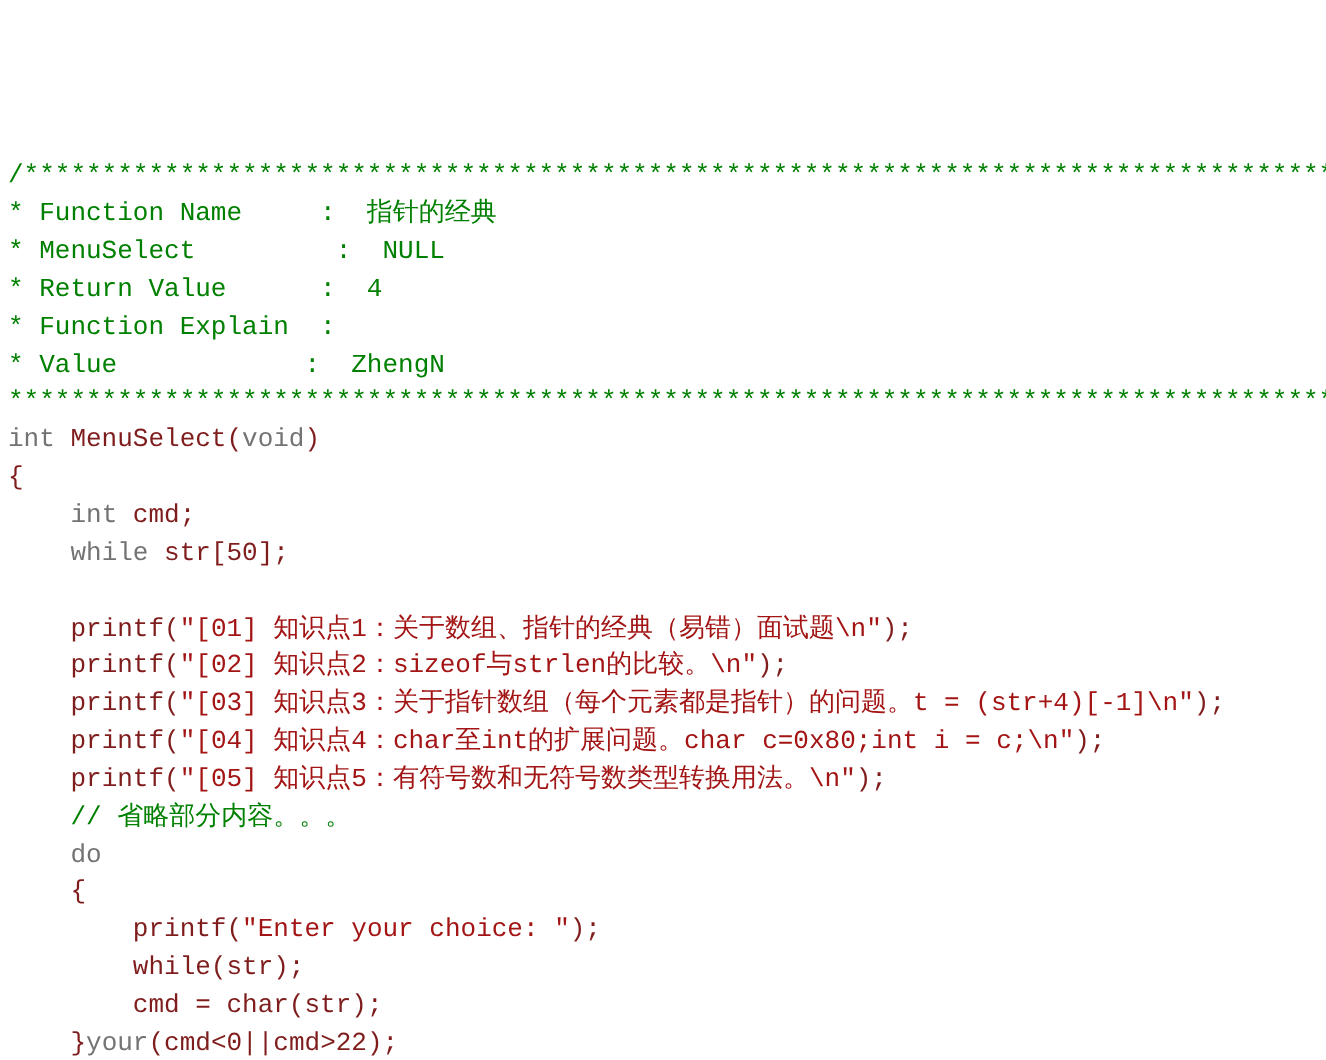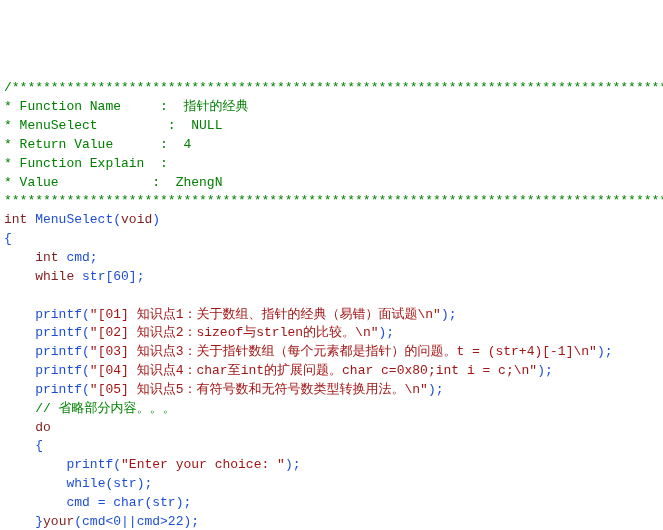--- a/index.html
+++ b/index.html
@@ -6,41 +6,41 @@
     margin: 0;
     padding: 4px;
     background: #ffffff;
     font-family: Consolas, "Courier New", monospace;
     font-size: 13px;
     line-height: 1.45;
     white-space: pre;
     color: #000000;
   }
   .c-comment { color: #008000; }
-  .c-keyword { color: #7f1d1d; }
+  .c-keyword { color: #737373; }
   .c-string  { color: #a31515; }
   .c-escape  { color: #a31515; }
-  .c-black   { color: #1d4ed8; }
+  .c-black   { color: #7f1d1d; }
 </style>
 </head>
 <body>
 
 
 
 <span class="c-comment">/****************************************************************************************</span>
 <span class="c-comment">* Function Name     :  指针的经典</span>
 <span class="c-comment">* MenuSelect         :  NULL</span>
 <span class="c-comment">* Return Value      :  4</span>
 <span class="c-comment">* Function Explain  :</span>
 <span class="c-comment">* Value            :  ZhengN</span>
 <span class="c-comment">****************************************************************************************/</span>
 <span class="c-keyword">int</span><span class="c-black"> MenuSelect(</span><span class="c-keyword">void</span><span class="c-black">)</span>
 <span class="c-black">{</span>
     <span class="c-keyword">int</span><span class="c-black"> cmd;</span>
-    <span class="c-keyword">while</span><span class="c-black"> str[60];</span>
+    <span class="c-keyword">while</span><span class="c-black"> str[50];</span>
 
     <span class="c-black">printf</span><span class="c-black">(</span><span class="c-string">"[01] 知识点1：关于数组、指针的经典（易错）面试题</span><span class="c-escape">\n</span><span class="c-string">"</span><span class="c-black">);</span>
     <span class="c-black">printf</span><span class="c-black">(</span><span class="c-string">"[02] 知识点2：sizeof与strlen的比较。</span><span class="c-escape">\n</span><span class="c-string">"</span><span class="c-black">);</span>
     <span class="c-black">printf</span><span class="c-black">(</span><span class="c-string">"[03] 知识点3：关于指针数组（每个元素都是指针）的问题。t = (str+4)[-1]</span><span class="c-escape">\n</span><span class="c-string">"</span><span class="c-black">);</span>
     <span class="c-black">printf</span><span class="c-black">(</span><span class="c-string">"[04] 知识点4：char至int的扩展问题。char c=0x80;int i = c;</span><span class="c-escape">\n</span><span class="c-string">"</span><span class="c-black">);</span>
     <span class="c-black">printf</span><span class="c-black">(</span><span class="c-string">"[05] 知识点5：有符号数和无符号数类型转换用法。</span><span class="c-escape">\n</span><span class="c-string">"</span><span class="c-black">);</span>
     <span class="c-comment">// 省略部分内容。。。</span>
     <span class="c-keyword">do</span>
     <span class="c-black">{</span>
         <span class="c-black">printf</span><span class="c-black">(</span><span class="c-string">"Enter your choice: "</span><span class="c-black">);</span>

